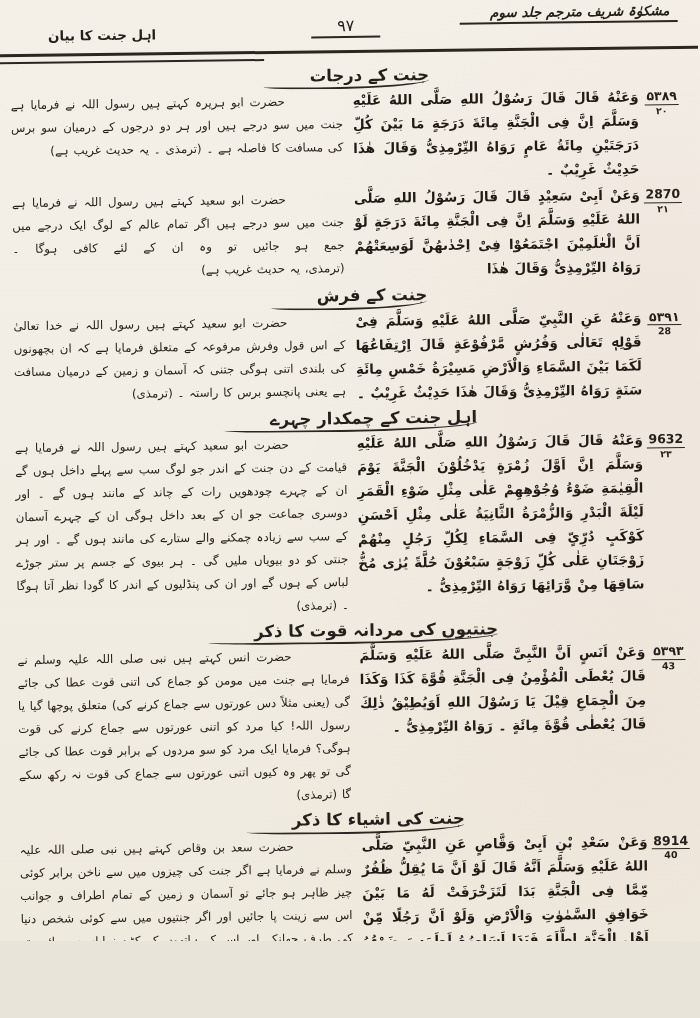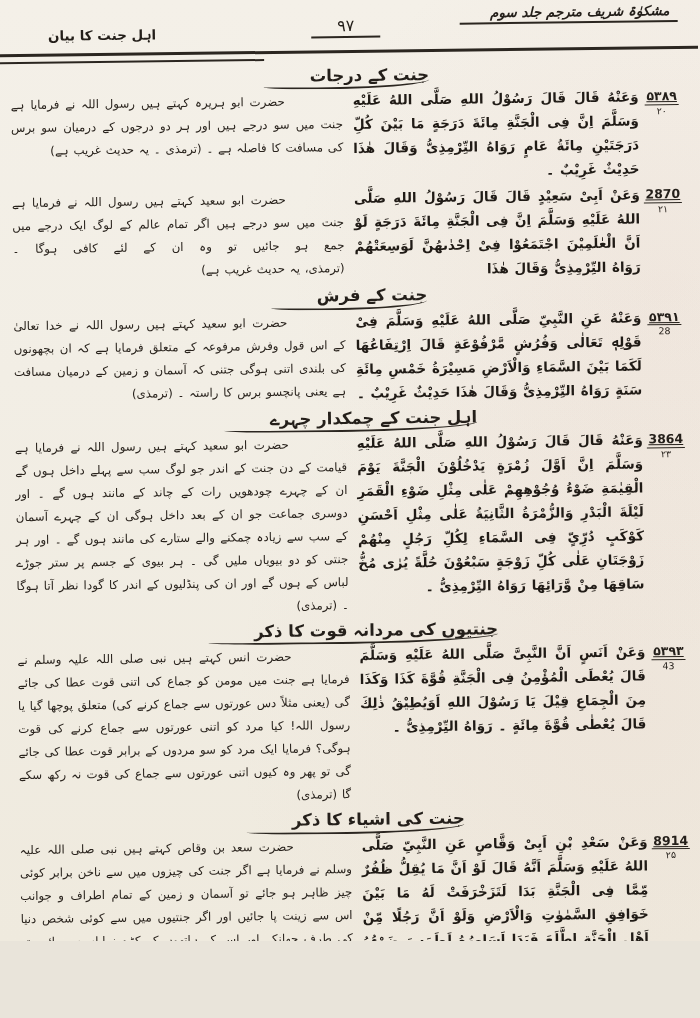--- a/index.html
+++ b/index.html
@@ -28,22 +28,22 @@
   .sect-h{
     text-align:center;font-size:16.5px;font-weight:bold;margin:3px 0 1px;line-height:1.35;
   }
   .sect-h .swash{display:inline-block;position:relative;padding-left:46px;}
   .sect-h .swash::after{
     content:"";position:absolute;left:0;bottom:-2px;width:100%;height:7px;
     border-bottom:2px solid #2b2620;border-radius:0 0 60% 40%/0 0 100% 30%;
   }
   .hadith{display:flex;direction:rtl;align-items:flex-start;margin:1px 0 2px;}
   .hnum{width:46px;flex:0 0 46px;text-align:center;margin-top:1px;}
-  .hnum .big{font-size:12.5px;font-weight:bold;border-bottom:1.6px solid #2b2620;padding:0 2px 0;display:inline-block;line-height:1.25;text-decoration:underline;}
-  .hnum .small{font-size:9.5px;font-weight:normal;display:block;line-height:1.2;}
+  .hnum .big{font-size:12.5px;font-weight:bold;border-bottom:1.6px solid #2b2620;padding:0 2px 0;display:inline-block;line-height:1.25;}
+  .hnum .small{font-size:9.5px;font-weight:bold;display:block;line-height:1.2;}
   .arabic{
     flex:0 0 286px;width:286px;font-size:13.5px;font-weight:600;line-height:1.78;
     text-align:justify;text-justify:inter-word;letter-spacing:.2px;color:#201b16;
   }
   .urdu{
     flex:1 1 auto;font-size:11.8px;line-height:1.95;text-align:justify;color:#2a241e;
     padding:2px 10px 0 2px;text-indent:58px;font-weight:500;
   }
   .urdu .src{white-space:nowrap;}
   .arabic, .urdu{word-spacing:1px;}
@@ -91,21 +91,21 @@
         </div>
         <div class="arabic">وَعَنْهُ عَنِ النَّبِىِّ صَلَّى اللهُ عَلَيْهِ وَسَلَّمَ فِىْ قَوْلِهٖ تَعَالٰى وَفُرُشٍ مَّرْفُوْعَةٍ قَالَ اِرْتِفَاعُهَا لَكَمَا بَيْنَ السَّمَاءِ وَالْاَرْضِ مَسِيْرَةُ خَمْسِ مِائَةِ سَنَةٍ رَوَاهُ التِّرْمِذِىُّ وَقَالَ هٰذَا حَدِيْثٌ غَرِيْبٌ ۔</div>
         <div class="urdu"><span>حضرت ابو سعید کہتے ہیں رسول اللہ نے خدا تعالیٰ کے اس قول وفرش مرفوعہ کے متعلق فرمایا ہے کہ ان بچھونوں کی بلندی اتنی ہوگی جتنی کہ آسمان و زمین کے درمیان مسافت ہے یعنی پانچسو برس کا راستہ ۔</span> <span class="src">(ترمذی)</span></div>
       </div>
     </div>
 
     <div class="sect">
       <div class="sect-h"><span class="swash">اہل جنت کے چمکدار چہرے</span></div>
       <div class="hadith">
         <div class="hnum">
-          <span class="big">3864</span>
+          <span class="big">9632</span>
           <span class="small">۲۳</span>
         </div>
         <div class="arabic">وَعَنْهُ قَالَ قَالَ رَسُوْلُ اللهِ صَلَّى اللهُ عَلَيْهِ وَسَلَّمَ اِنَّ اَوَّلَ زُمْرَةٍ يَدْخُلُوْنَ الْجَنَّةَ يَوْمَ الْقِيٰمَةِ ضَوْءُ وُجُوْهِهِمْ عَلٰى مِثْلِ ضَوْءِ الْقَمَرِ لَيْلَةَ الْبَدْرِ وَالزُّمْرَةُ الثَّانِيَةُ عَلٰى مِثْلِ اَحْسَنِ كَوْكَبٍ دُرِّىٍّ فِى السَّمَاءِ لِكُلِّ رَجُلٍ مِنْهُمْ زَوْجَتَانِ عَلٰى كُلِّ زَوْجَةٍ سَبْعُوْنَ حُلَّةً يُرٰى مُخُّ سَاقِهَا مِنْ وَّرَائِهَا رَوَاهُ التِّرْمِذِىُّ ۔</div>
         <div class="urdu"><span>حضرت ابو سعید کہتے ہیں رسول اللہ نے فرمایا ہے قیامت کے دن جنت کے اندر جو لوگ سب سے پہلے داخل ہوں گے ان کے چہرے چودھویں رات کے چاند کے مانند ہوں گے ۔ اور دوسری جماعت جو ان کے بعد داخل ہوگی ان کے چہرے آسمان کے سب سے زیادہ چمکنے والے ستارے کی مانند ہوں گے ۔ اور ہر جنتی کو دو بیویاں ملیں گی ۔ ہر بیوی کے جسم پر ستر جوڑے لباس کے ہوں گے اور ان کی پنڈلیوں کے اندر کا گودا نظر آتا ہوگا ۔</span> <span class="src">(ترمذی)</span></div>
       </div>
     </div>
 
     <div class="sect">
       <div class="sect-h"><span class="swash">جنتیوں کی مردانہ قوت کا ذکر</span></div>
       <div class="hadith">
@@ -116,21 +116,21 @@
         <div class="arabic">وَعَنْ اَنَسٍ اَنَّ النَّبِىَّ صَلَّى اللهُ عَلَيْهِ وَسَلَّمَ قَالَ يُعْطَى الْمُؤْمِنُ فِى الْجَنَّةِ قُوَّةَ كَذَا وَكَذَا مِنَ الْجِمَاعِ قِيْلَ يَا رَسُوْلَ اللهِ اَوَيُطِيْقُ ذٰلِكَ قَالَ يُعْطٰى قُوَّةَ مِائَةٍ ۔ رَوَاهُ التِّرْمِذِىُّ ۔</div>
         <div class="urdu"><span>حضرت انس کہتے ہیں نبی صلی اللہ علیہ وسلم نے فرمایا ہے جنت میں مومن کو جماع کی اتنی قوت عطا کی جائے گی (یعنی مثلاً دس عورتوں سے جماع کرنے کی) متعلق پوچھا گیا یا رسول اللہ! کیا مرد کو اتنی عورتوں سے جماع کرنے کی قوت ہوگی؟ فرمایا ایک مرد کو سو مردوں کے برابر قوت عطا کی جائے گی تو پھر وہ کیوں اتنی عورتوں سے جماع کی قوت نہ رکھ سکے گا</span> <span class="src">(ترمذی)</span></div>
       </div>
     </div>
 
     <div class="sect">
       <div class="sect-h"><span class="swash">جنت کی اشیاء کا ذکر</span></div>
       <div class="hadith">
         <div class="hnum">
           <span class="big">8914</span>
-          <span class="small">۲۵</span>
+          <span class="small">40</span>
         </div>
         <div class="arabic">وَعَنْ سَعْدِ بْنِ اَبِىْ وَقَّاصٍ عَنِ النَّبِىِّ صَلَّى اللهُ عَلَيْهِ وَسَلَّمَ اَنَّهُ قَالَ لَوْ اَنَّ مَا يُقِلُّ ظُفُرٌ مِّمَّا فِى الْجَنَّةِ بَدَا لَتَزَخْرَفَتْ لَهُ مَا بَيْنَ خَوَافِقِ السَّمٰوٰتِ وَالْاَرْضِ وَلَوْ اَنَّ رَجُلًا مِّنْ اَهْلِ الْجَنَّةِ اِطَّلَعَ فَبَدَا اَسَاوِرُهُ لَطَمَسَ ضَوْءُهُ ضَوْءَ الشَّمْسِ كَمَا تَطْمِسُ الشَّمْسُ</div>
         <div class="urdu"><span>حضرت سعد بن وقاص کہتے ہیں نبی صلی اللہ علیہ وسلم نے فرمایا ہے اگر جنت کی چیزوں میں سے ناخن برابر کوئی چیز ظاہر ہو جائے تو آسمان و زمین کے تمام اطراف و جوانب اس سے زینت پا جائیں اور اگر جنتیوں میں سے کوئی شخص دنیا کی طرف جھانکے اور اس کے ہاتھوں کے کڑے نمایاں ہو جائیں تو ان کی چمک آفتاب کی روشنی کو ماند کر دے</span> <span class="src"></span></div>
       </div>
     </div>
 
   </div>
 </div>
 
 </body></html>

